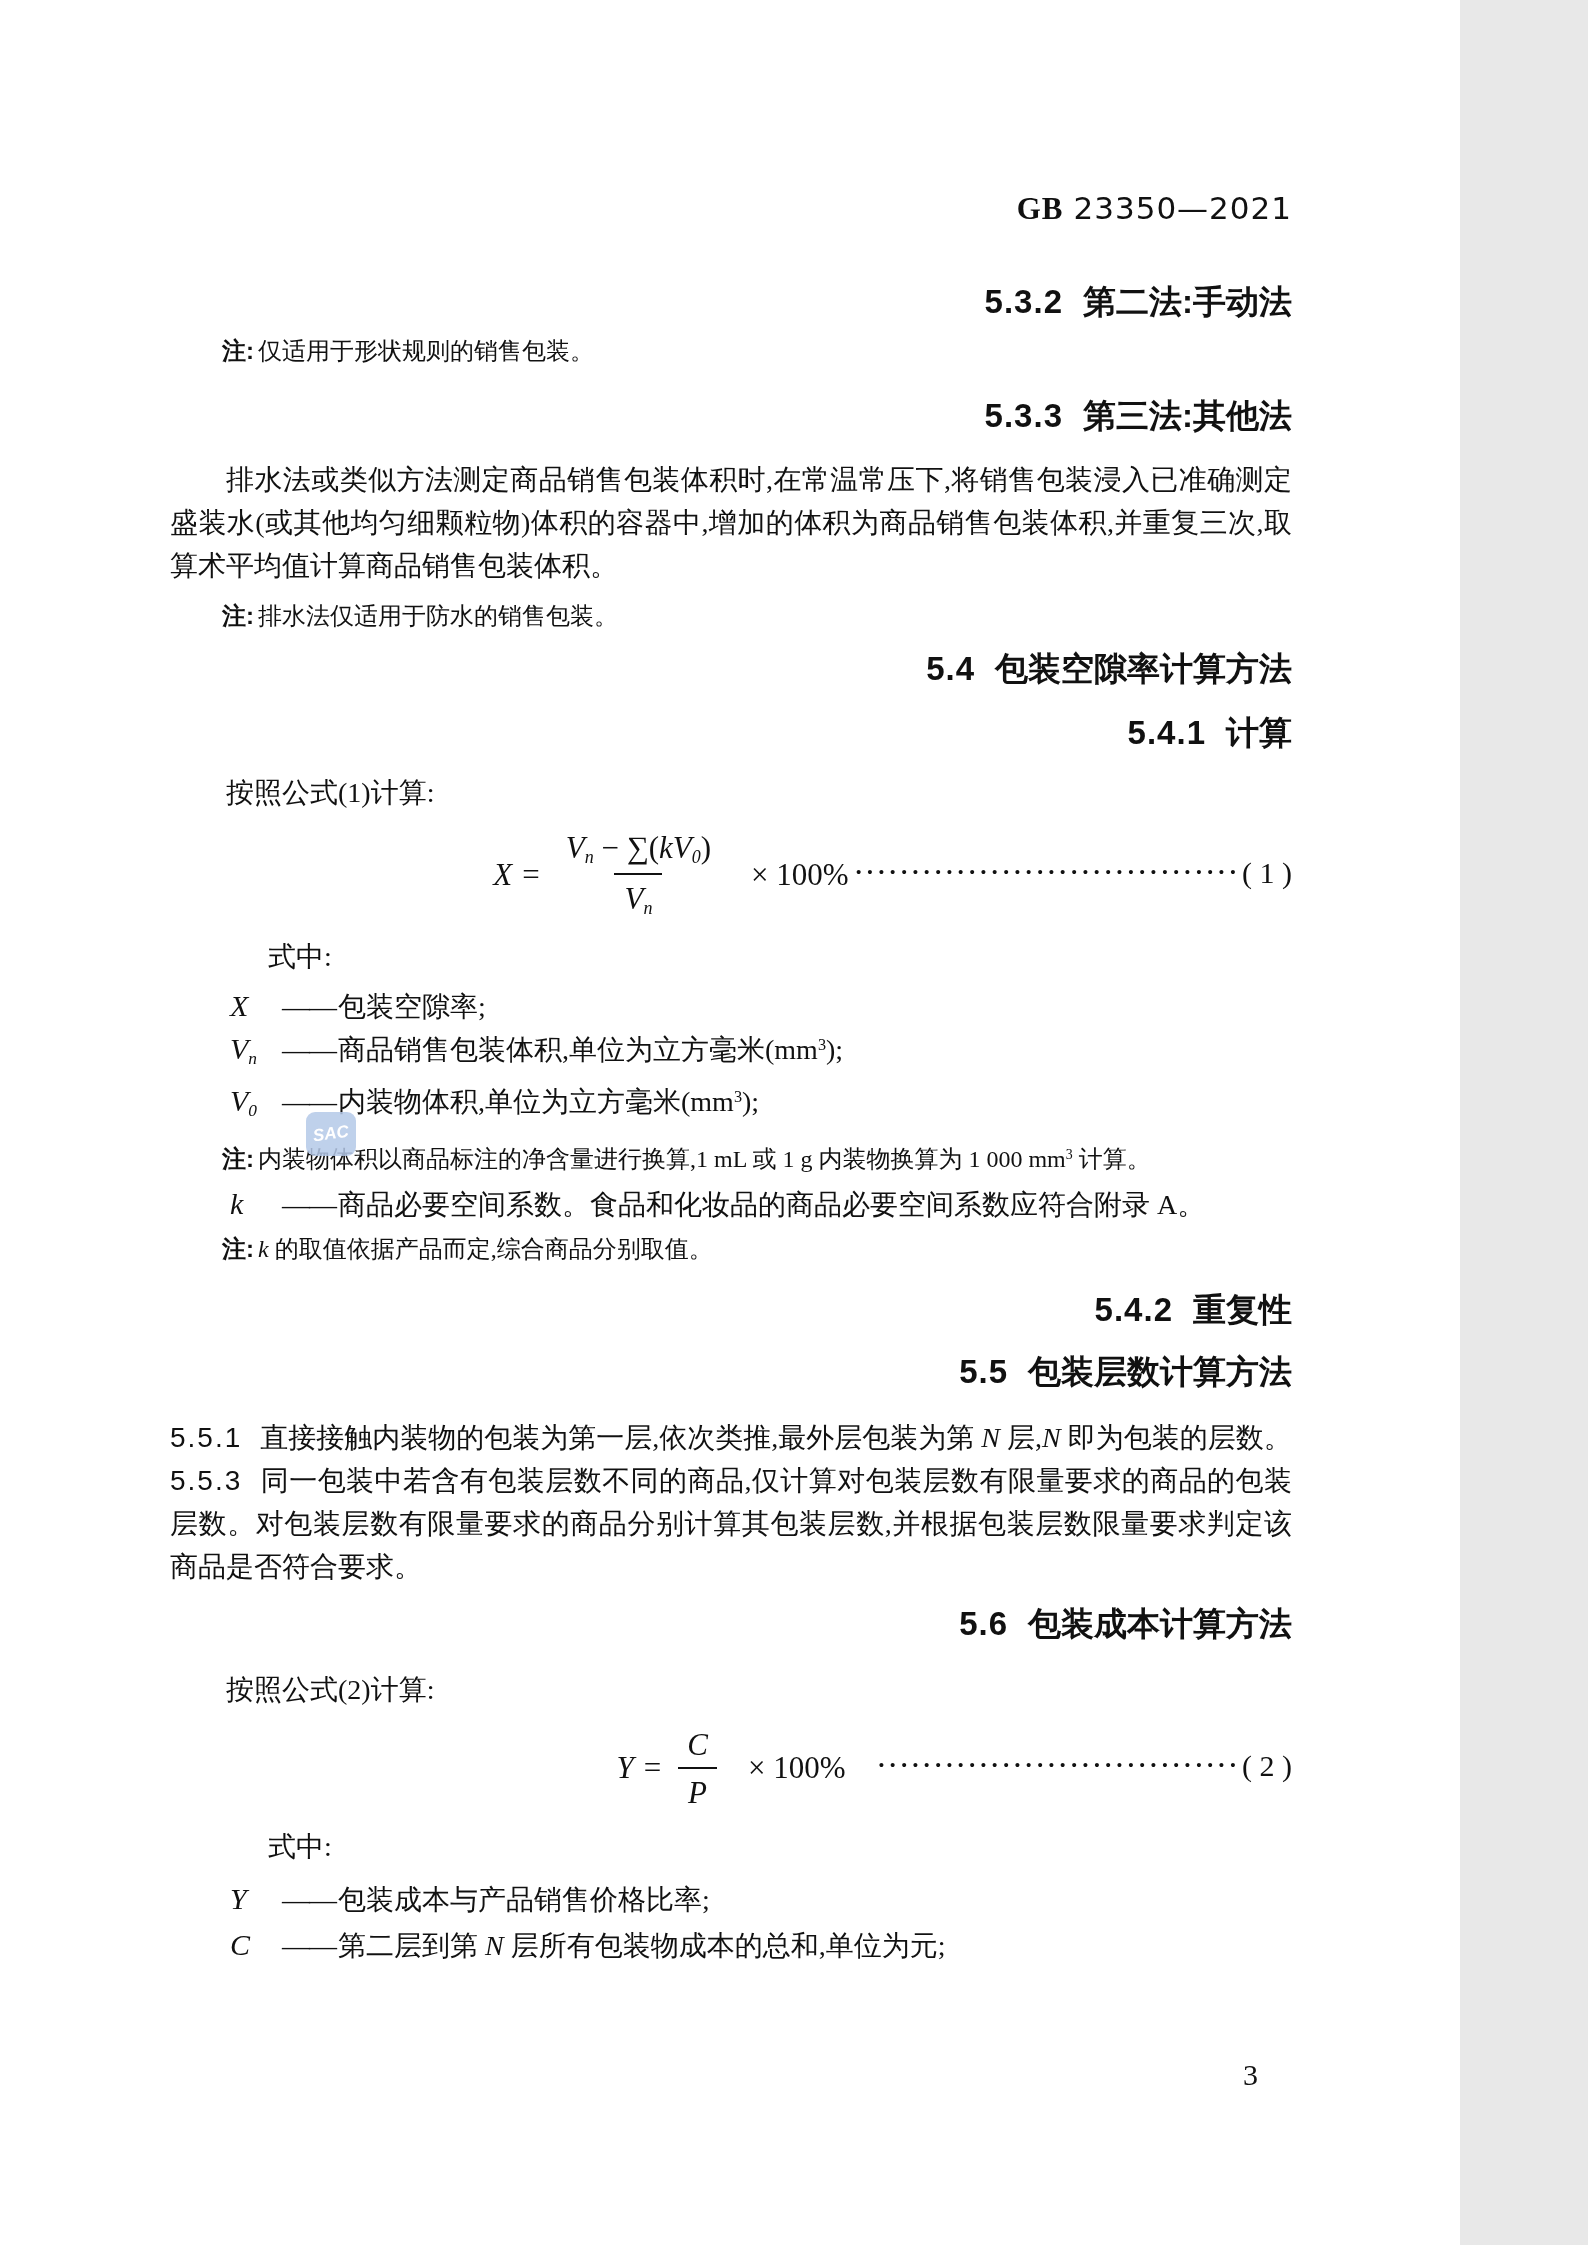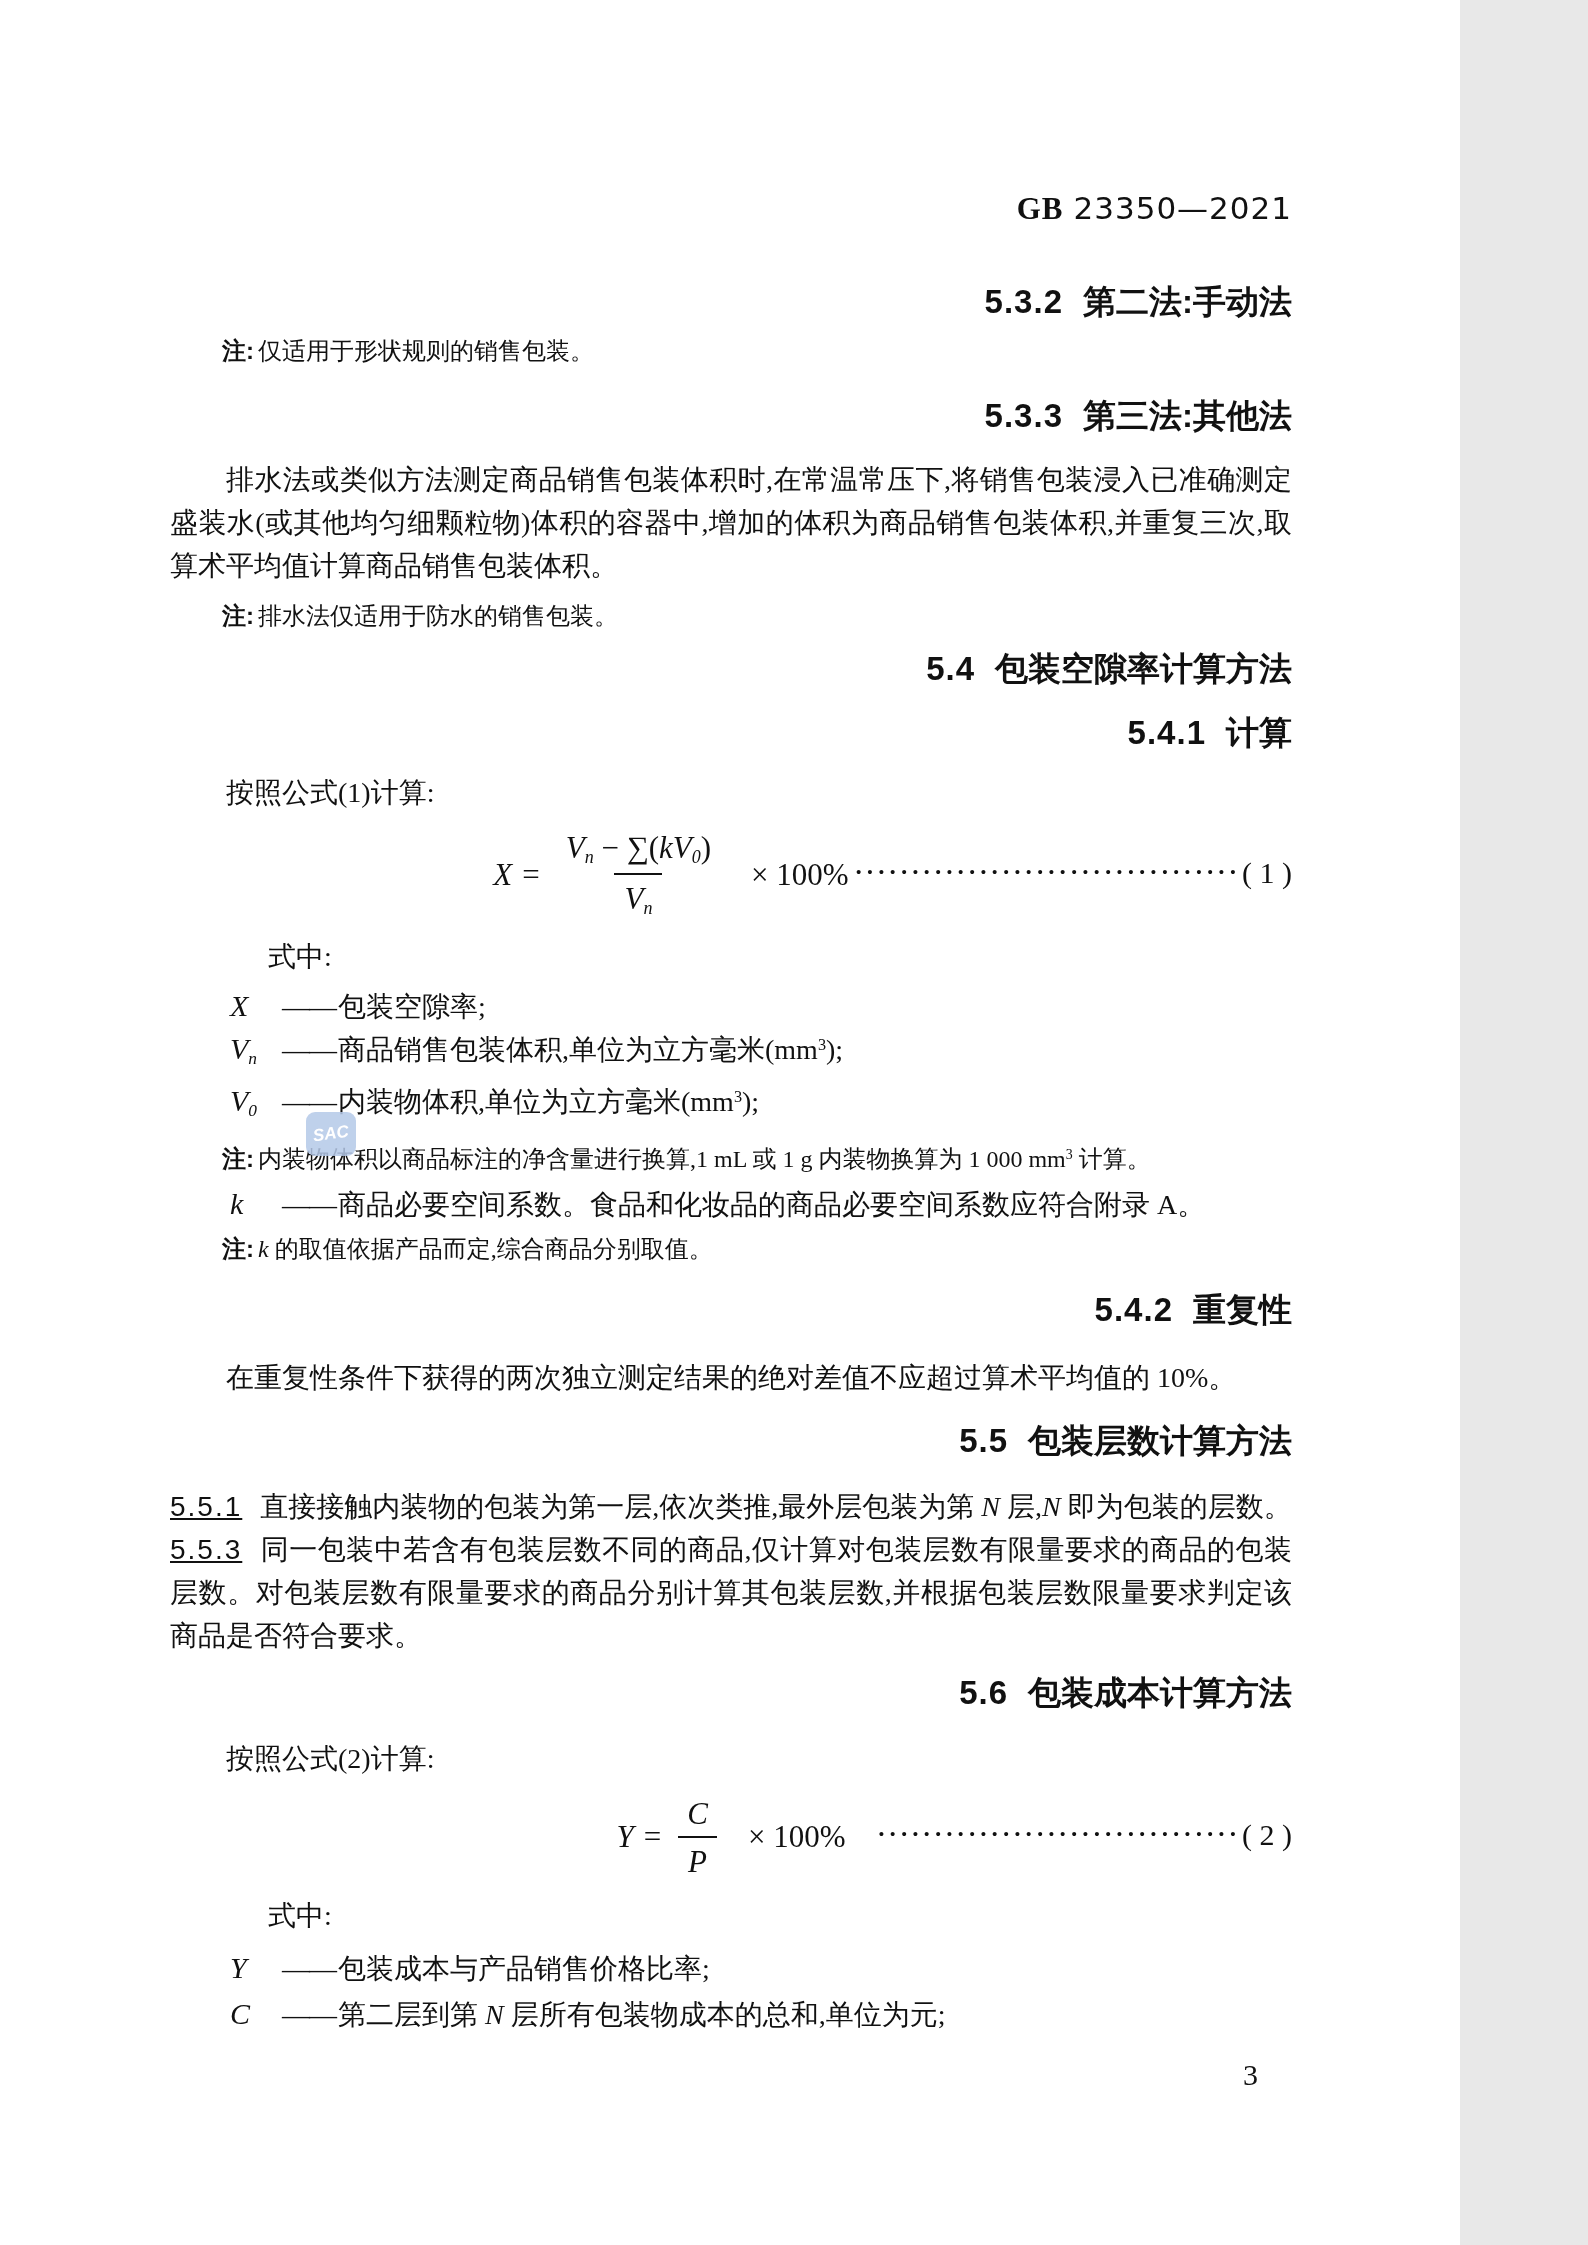--- a/index.html
+++ b/index.html
@@ -46,21 +46,21 @@
   .frac .fden{border-top:2.5px solid #111;padding:8px 10px 0;line-height:1;}
   .f-times{margin-left:24px;}
   .f-leader{position:absolute;right:0;top:50%;transform:translateY(-55%);white-space:nowrap;font-size:30px;}
   .dots{font-weight:bold;letter-spacing:3px;font-size:25px;position:relative;top:-3px;margin-right:2px;}
   .f-label{font-size:30px;}
   
   .where-intro{font-size:28px;line-height:42px;margin-left:98px;}
   .def-row{font-size:28px;line-height:39px;margin-left:60px;white-space:nowrap;}
   .def-sym{display:inline-block;min-width:52px;font-size:30px;}
   .def-dash{letter-spacing:-1px;margin-right:2px;}
-  .cnum{font-family:"Liberation Sans","DejaVu Sans",sans-serif;letter-spacing:2px;margin-right:18px;text-decoration:underline;}
+  .cnum{font-family:"Liberation Sans","DejaVu Sans",sans-serif;letter-spacing:2px;margin-right:18px;}
   .clause{font-size:28px;line-height:43px;text-align:justify;}
   .watermark{
     position:absolute;left:306px;top:1112px;width:50px;height:44px;
     background:#b5c9e8;border-radius:9px;opacity:0.85;
     display:flex;align-items:center;justify-content:center;
   }
   .watermark span{
     color:#ffffff;font-family:"Liberation Sans","DejaVu Sans",sans-serif;
     font-weight:bold;font-style:italic;font-size:17px;transform:rotate(-8deg);
   }
@@ -139,21 +139,20 @@
     <div class="def-row mt8">
       <span class="def-sym"><span class="math">k</span></span><span class="def-dash">——</span><span><span>商品必要空间系数。食品和化妆品的商品必要空间系数应符合附录 A。</span></span>
     </div>
     <div class="note mt8">
       <span class="note-label">注:</span><span><span class="math">k</span><span> 的取值依据产品而定,综合商品分别取值。</span></span>
     </div>
 
     <div class="h3 mt24">
       <span class="h-num">5.4.2</span><span>重复性</span>
     </div>
-    <div class="para mt26"><span>在重复性条件下获得的两次独立测定结果的绝对差值不应超过算术平均值的 10%。</span></div>
 
     <div class="h3 mt22">
       <span class="h-num">5.5</span><span>包装层数计算方法</span>
     </div>
     <div class="clause mt24"><span class="cnum">5.5.1</span><span>直接接触内装物的包装为第一层,依次类推,最外层包装为第 </span><span class="math">N</span><span> 层,</span><span class="math">N</span><span> 即为包装的层数。</span></div>
     <div class="clause"><span class="cnum">5.5.3</span><span>同一包装中若含有包装层数不同的商品,仅计算对包装层数有限量要求的商品的包装层数。对包装层数有限量要求的商品分别计算其包装层数,并根据包装层数限量要求判定该商品是否符合要求。</span></div>
 
     <div class="h3 mt16">
       <span class="h-num">5.6</span><span>包装成本计算方法</span>
     </div>

